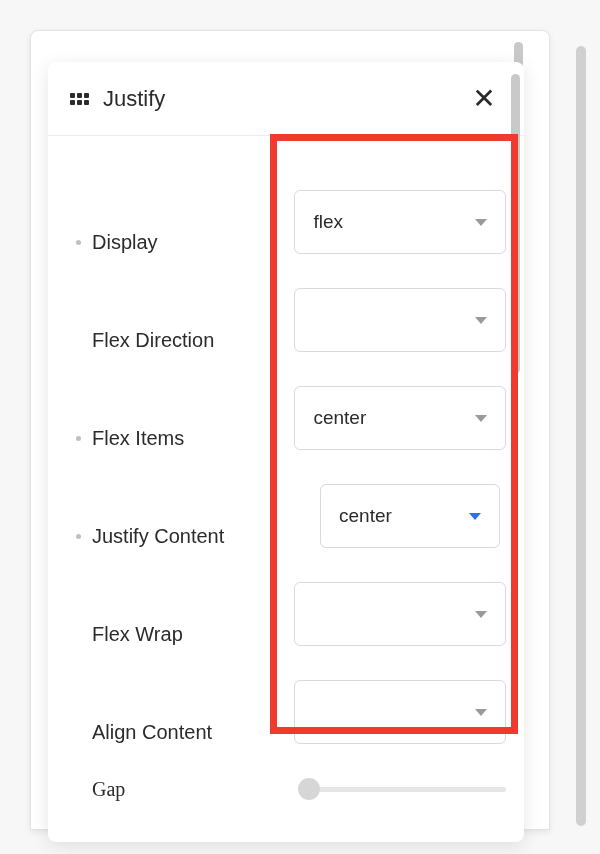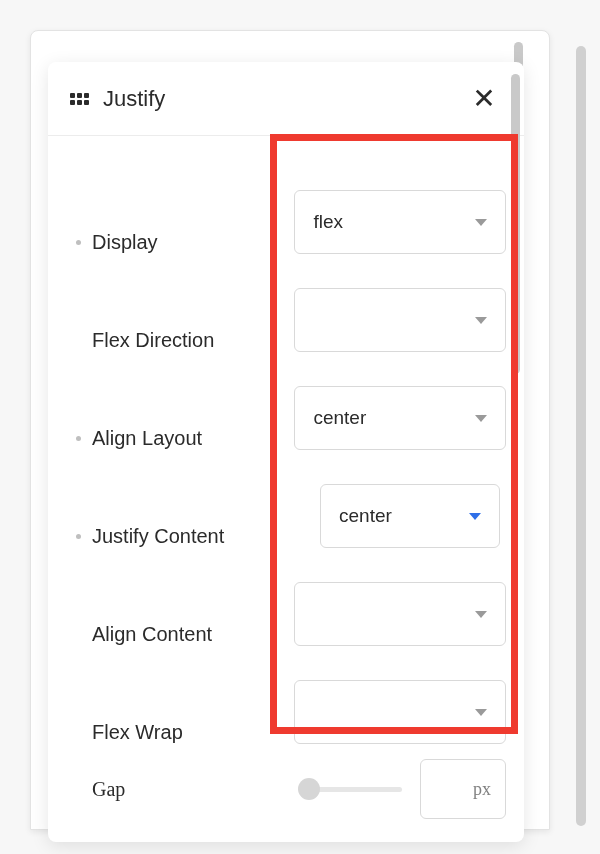--- a/index.html
+++ b/index.html
@@ -244,21 +244,21 @@
       </div>
       <div class="dropdown">
         <span class="dropdown-value"></span>
         <span class="caret"></span>
       </div>
     </div>
 
     <div class="row">
       <div class="row-label-wrap">
         <span class="dot"></span>
-        <span class="row-label">Align Layout</span>
+        <span class="row-label">Flex Items</span>
       </div>
       <div class="dropdown">
         <span class="dropdown-value">center</span>
         <span class="caret"></span>
       </div>
     </div>
 
     <div class="row">
       <div class="row-label-wrap">
         <span class="dot"></span>
@@ -266,45 +266,42 @@
       </div>
       <div class="dropdown narrow">
         <span class="dropdown-value">center</span>
         <span class="caret blue"></span>
       </div>
     </div>
 
     <div class="row">
       <div class="row-label-wrap">
         <span class="dot" style="visibility:hidden"></span>
+        <span class="row-label">Flex Wrap</span>
+      </div>
+      <div class="dropdown">
+        <span class="dropdown-value"></span>
+        <span class="caret"></span>
+      </div>
+    </div>
+
+    <div class="row">
+      <div class="row-label-wrap">
+        <span class="dot" style="visibility:hidden"></span>
         <span class="row-label">Align Content</span>
-      </div>
-      <div class="dropdown">
-        <span class="dropdown-value"></span>
-        <span class="caret"></span>
-      </div>
-    </div>
-
-    <div class="row">
-      <div class="row-label-wrap">
-        <span class="dot" style="visibility:hidden"></span>
-        <span class="row-label">Flex Wrap</span>
       </div>
       <div class="dropdown">
         <span class="dropdown-value"></span>
         <span class="caret"></span>
       </div>
     </div>
 
     <div class="gap-row">
       <span class="gap-label">Gap</span>
       <div class="slider-wrap">
         <div class="slider-track">
           <div class="slider-thumb"></div>
         </div>
       </div>
-      <div class="unit-box">
-        <span>px</span>
-      </div>
     </div>
 
   </div>
 </div>
 
 </body></html>

